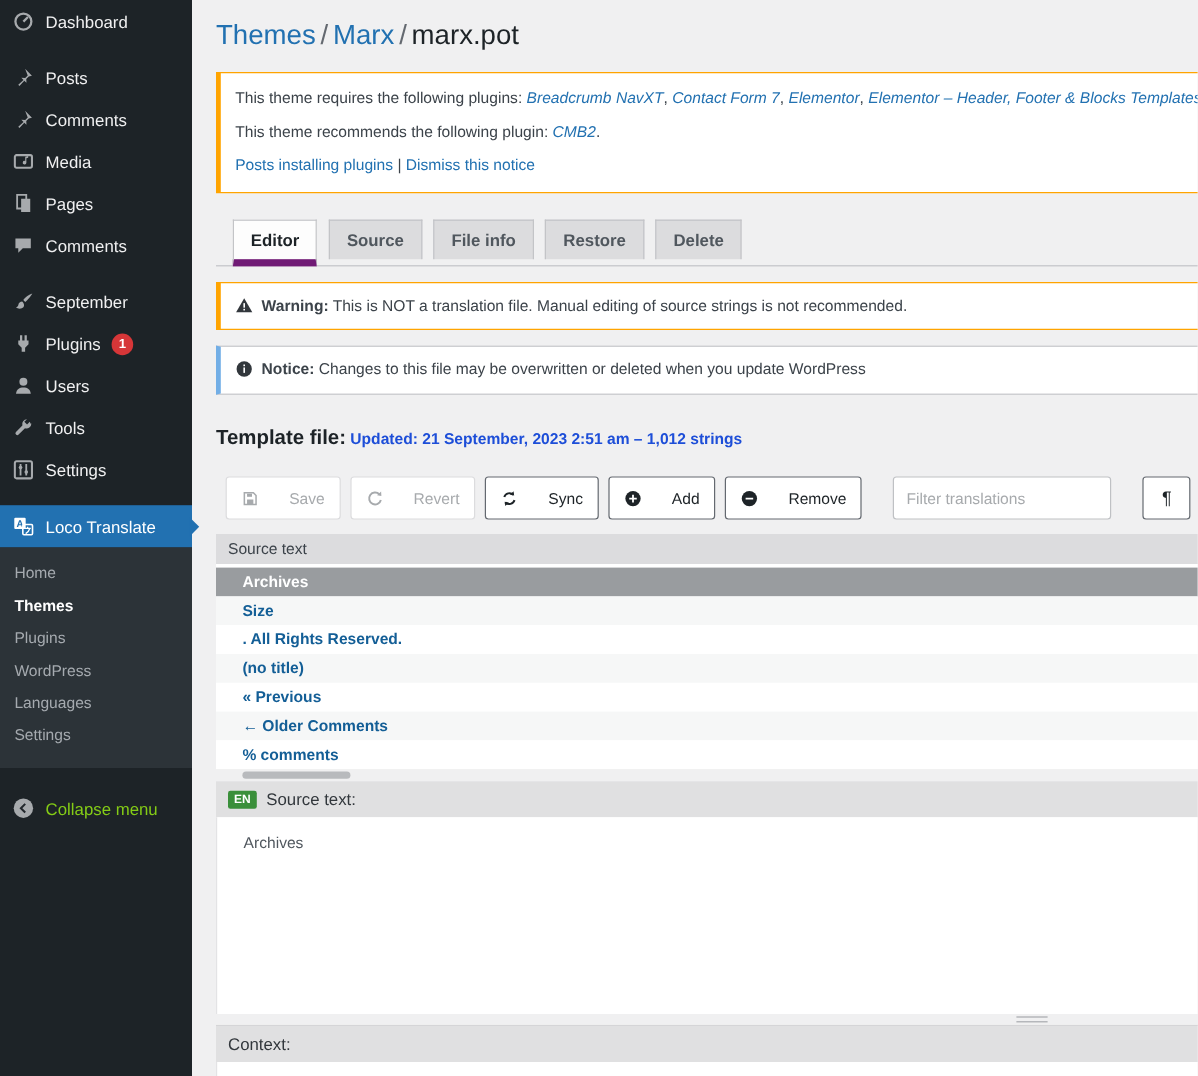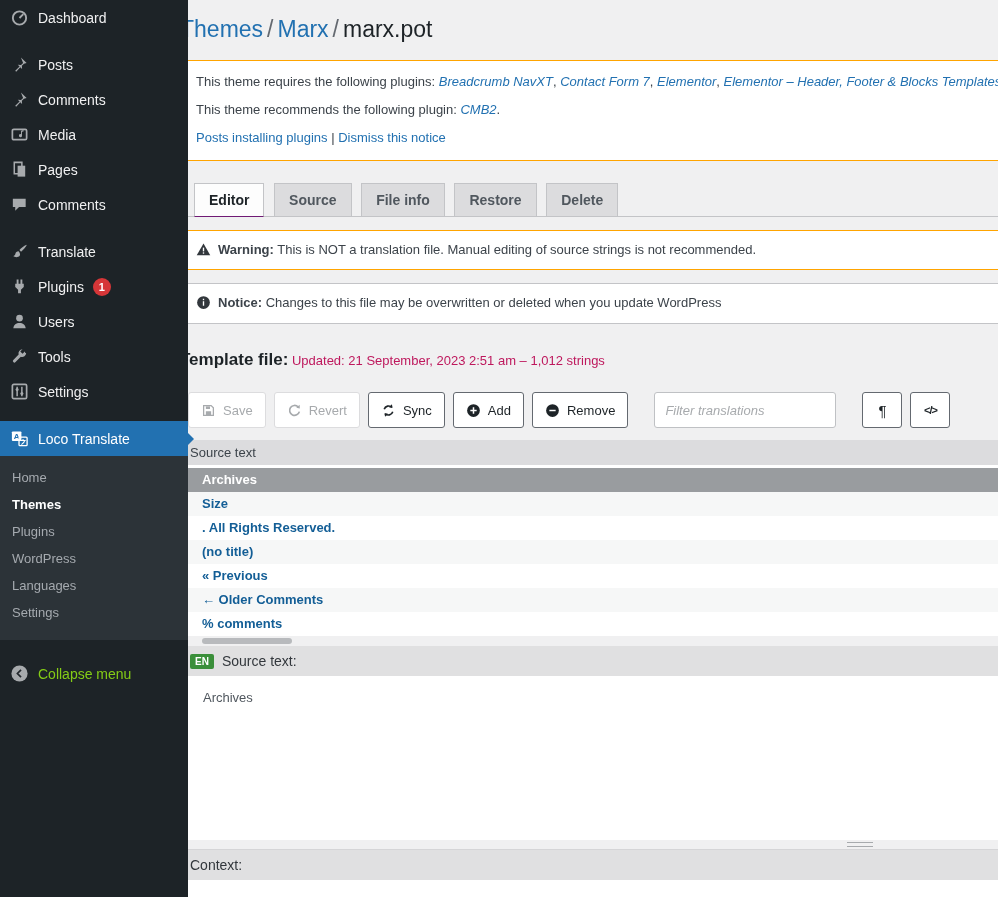--- a/index.html
+++ b/index.html
@@ -5,21 +5,21 @@
   * { box-sizing: border-box; }
   html,body { margin:0; padding:0; }
   body {
     width:998px; height:897px; overflow:hidden; position:relative;
     font-family:"Liberation Sans", sans-serif; font-size:13px;
     background:#f0f0f1; color:#3c434a;
   }
 
   
   #adminmenu {
-    position:absolute; left:0; top:0; width:188px; height:897px;
+    position:absolute; left:0; top:0; width:160px; height:897px;
     background:#1d2327; color:#f0f0f1; z-index:5;
   }
   .mi {
     display:flex; align-items:center; gap:9px;
     padding:8px 8px 8px 10px; font-size:14px; line-height:18px;
     color:#f0f0f1; cursor:pointer; position:relative;
   }
   .mi .ico { width:19px; height:19px; color:#a7aaad; flex:0 0 19px; display:flex; align-items:center; justify-content:center; }
   .mi .ico svg { width:19px; height:19px; display:block; }
   .gap-top { margin-top:12px; }
@@ -66,52 +66,52 @@
   .nav-tab-wrapper {
     margin-top:22px; border-bottom:1px solid #c3c4c7; padding-left:8px;
   }
   .nav-tab {
     display:inline-block; padding:8px 14px; margin:0 0 -1px 6px;
     background:#dcdcde; border:1px solid #c3c4c7; border-bottom:none;
     font-size:14px; font-weight:600; color:#50575e; cursor:pointer;
     position:relative;
   }
   .nav-tab.active {
-    background:#fdfdfd; color:#1d2327; border-bottom:1px solid #701a75;
+    background:#fdfdfd; color:#1d2327; border-bottom:6px solid #701a75;
   }
 
   .notice-warning {
     border:1px solid #ffa400; border-left-width:4px; margin-top:13px;
     padding:1px 12px;
   }
   .notice-info {
     border:1px solid #c3c4c7; border-left:4px solid #72aee6; margin-top:13px;
     padding:1px 12px;
   }
   .nicon { display:inline-block; vertical-align:-3px; margin-right:7px; width:15px; height:15px; }
   .nicon svg { width:15px; height:15px; display:block; }
 
   .tpl-heading { margin:26px 0 0; font-size:17px; font-weight:700; color:#1d2327; }
-  .tpl-heading .meta { font-size:13px; font-weight:400; color:#be185d;text-align:right; }
+  .tpl-heading .meta { font-size:13px; font-weight:700; color:#1d4ed8;text-align:right; }
 
   
   .loco-toolbar { margin-top:22px; padding-left:8px; display:flex; align-items:center; }
   .btn {
-    display:inline-flex; align-items:center; gap:7px; height:36px;
+    display:inline-flex; align-items:center; gap:25px; height:36px;
     background:#fff; border:1px solid #646970; border-radius:3px;
     padding:0 12px; font-size:13px; color:#1d2327; cursor:pointer;
     margin-right:8px; font-family:inherit;
   }
   .btn .bico { width:15px; height:15px; display:flex; }
   .btn .bico svg { width:15px; height:15px; }
   .btn.disabled { border-color:#dcdcde; color:#a7aaad; cursor:default; }
   .filter-input {
     margin-left:18px; width:182px; height:36px; border:1px solid #bfc1c4;
     border-radius:3px; padding:0 10px; font-size:13px; color:#3c434a;
-    font-family:inherit; background:#fff;font-style:italic;
+    font-family:inherit; background:#fff;
   }
   .filter-input::placeholder { color:#a7aaad; }
   .sq { margin-left:0; width:40px; justify-content:center; padding:0; font-size:15px; }
   .sq-first { margin-left:26px; }
   .code-glyph { font-size:11px; font-weight:bold; letter-spacing:-1px; }
 
   
   .src-list { margin-top:12px; }
   .list-header { background:#dcdcde; color:#3c434a; padding:5px 10px; font-size:13px; height:25px; }
   .list-body { background:#fff; padding-top:3px; }
@@ -203,21 +203,21 @@
       </span>
     <span>Comments</span>
   </div>
   <div class="mi gap-top">
     <span class="ico">
         <svg viewBox="0 0 20 20">
           <path d="M17.8 2.8c-2.6.6-6.3 3.6-7.9 5.7l1.7 1.7c2.1-1.6 5.2-5.3 6.2-7.4z" fill="currentColor"></path>
           <path d="M9 9.8c-1.9.2-3 1-3.4 2.7-.3 1.2-.9 1.9-2.1 2.3 1.3 1.5 5 1.7 6.5 0 1-1.2.8-3.1-1-5z" fill="currentColor"></path>
         </svg>
       </span>
-    <span>Translate</span>
+    <span>September</span>
   </div>
   <div class="mi">
     <span class="ico">
         <svg viewBox="0 0 20 20">
           <path d="M7 2.5v4.5H5.5v3.5l3 3V17h3v-3.5l3-3V7H13V2.5h-2V7H9V2.5z" fill="currentColor"></path>
         </svg>
       </span>
     <span>Plugins</span>
     <span class="badge">1</span>
   </div>

